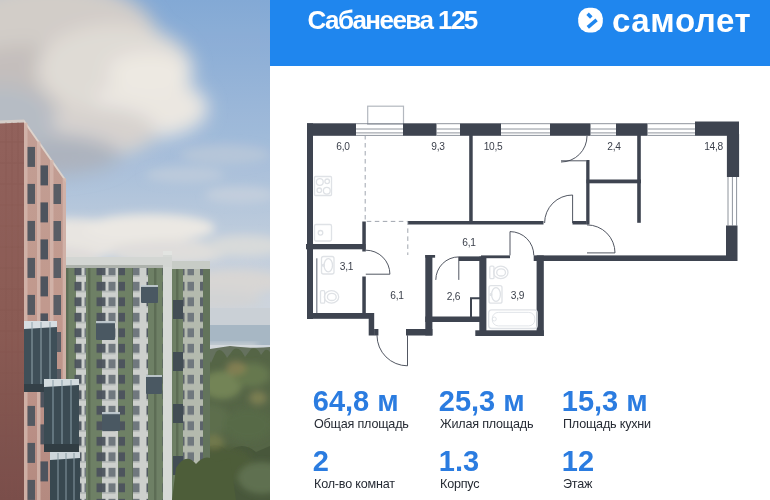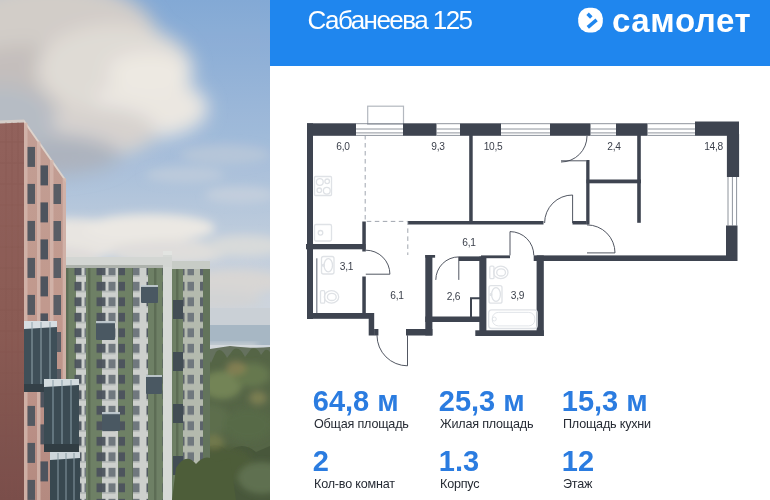--- a/index.html
+++ b/index.html
@@ -233,21 +233,21 @@
     <g stroke="#82969e" stroke-width="1">
           <path d="M58,453 V500 M66,453 V500 M74,453 V500"></path>
         </g>
   </g>
   <rect x="0" y="0" width="270" height="500" fill="#dde2e6" opacity="0.06"></rect>
 </svg>
 </div>
 
 <div class="abs" style="left:270px;top:0;width:500px;height:66px;background:#1f86ee;"></div>
 
-<div class="abs" style="left:307.5px;top:4.5px;color:#fff;font-size:26px;font-weight:normal;letter-spacing:-1.55px;">Сабанеева 125</div>
+<div class="abs" style="left:307.5px;top:4.5px;color:#fff;font-size:26px;font-weight:bold;letter-spacing:-1.55px;">Сабанеева 125</div>
 
 <div class="abs" style="left:569px;top:0;width:220px;height:45px;">
 <svg width="220" height="45" viewBox="0 0 220 45">
   <rect x="9.2" y="7.8" width="24.6" height="24.6" rx="10.5" fill="#fff"></rect>
   <line x1="18.6" y1="13.8" x2="22.3" y2="17.5" stroke="#1f86ee" stroke-width="3.5"></line>
   <line x1="18.8" y1="27.3" x2="27.6" y2="19.8" stroke="#1f86ee" stroke-width="3.5"></line>
   <text x="43" y="32" fill="#fff" font-size="33" font-weight="bold" letter-spacing="0.6">самолет</text>
 </svg>
 </div>
 

